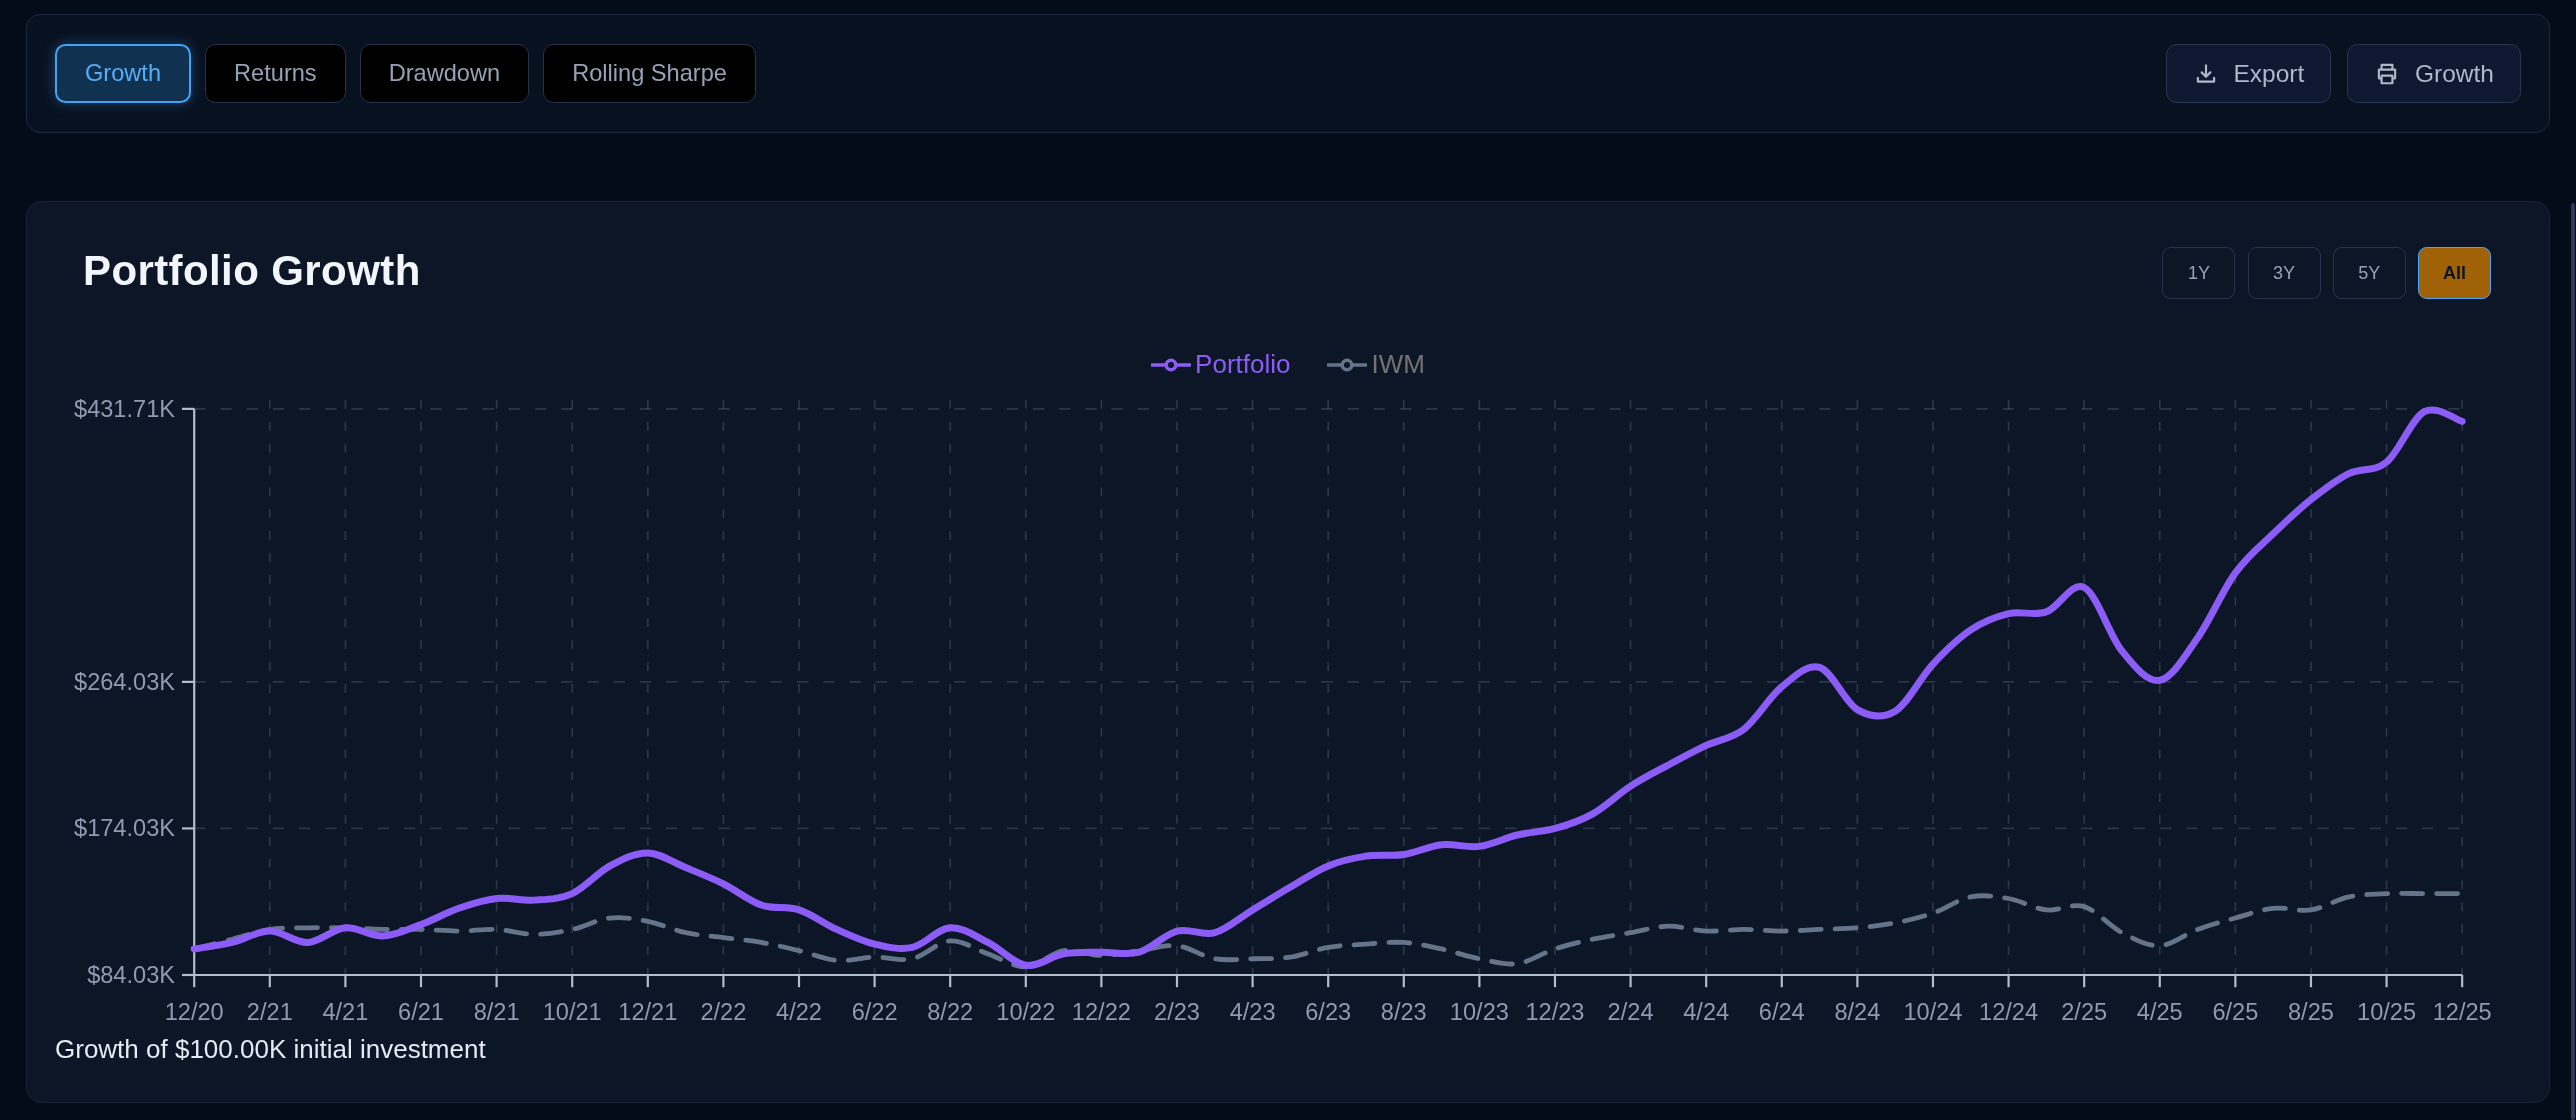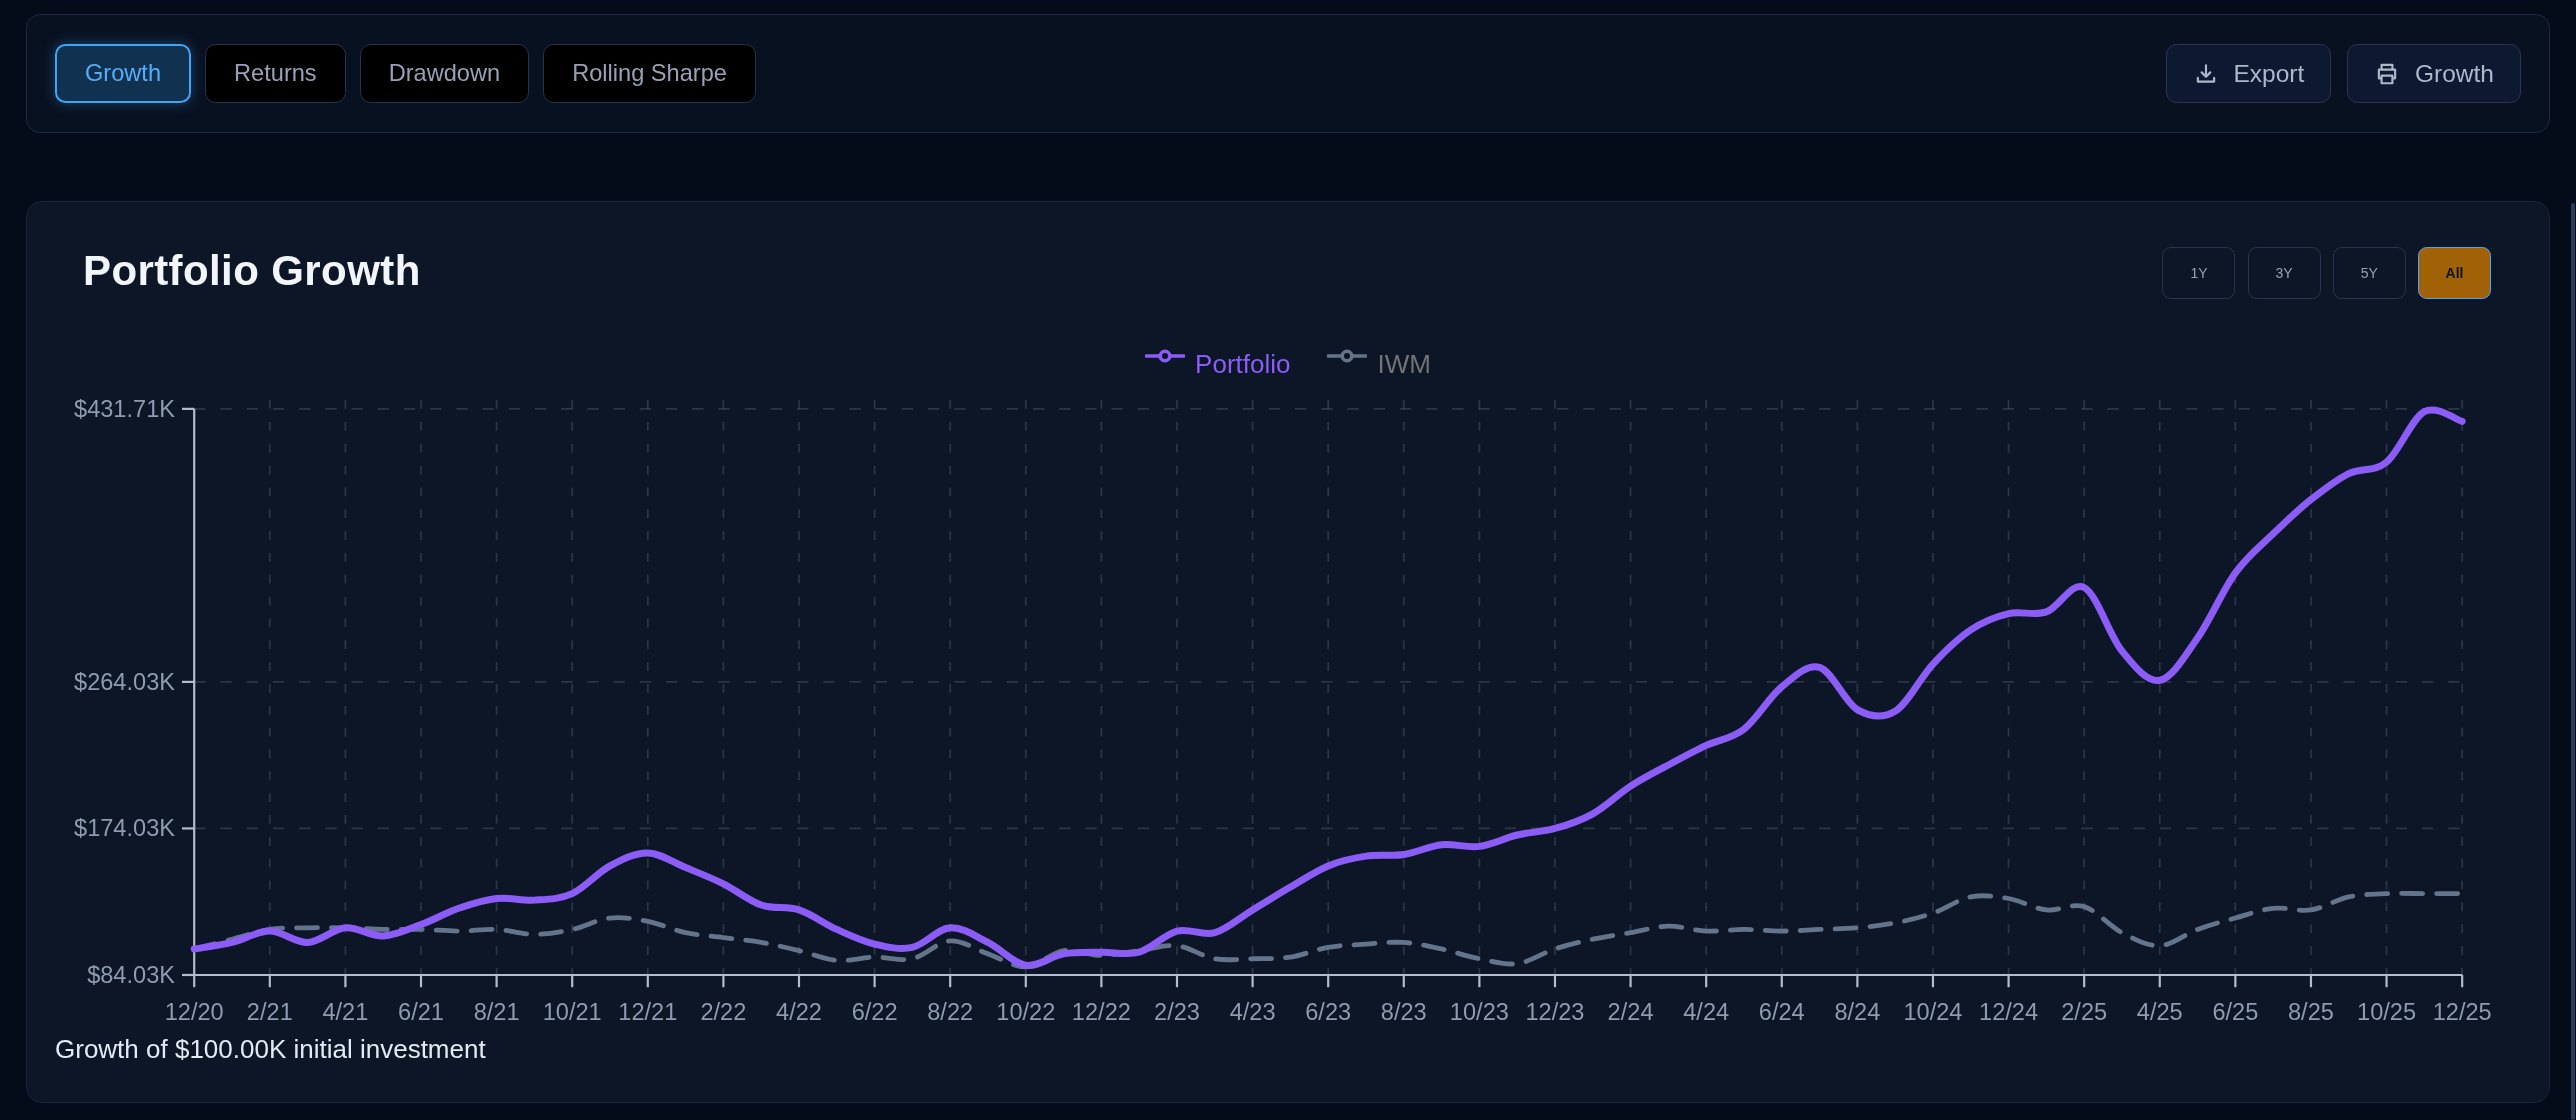--- a/index.html
+++ b/index.html
@@ -44,34 +44,34 @@
     background:#0c1626;
     border:0.9px solid #1a2438; border-radius:15.7px;
   }
   .card-header {
     display:flex; justify-content:space-between; align-items:flex-start;
     padding:45px 58px 0 56px;
   }
   .card-title { font-size:42px; font-weight:700; color:#f2f6fb; letter-spacing:0.4px; }
   .ranges { display:flex; gap:12.2px; }
   .range-btn {
-    height:52px; min-width:73px; padding:0 17.5px; font-size:14px;
+    height:52px; min-width:73px; padding:0 17.5px; font-size:18px;
     background:transparent; color:#97a2b6;
     border:1.7px solid #2a344e; border-radius:8.7px;
     display:flex; align-items:center; justify-content:center; cursor:pointer;
     font-family:"Liberation Sans", sans-serif;
   }
   .range-btn.active {
     background:#a16207; color:#0b1526; border-color:#4aa6f8; font-weight:600;
   }
   .legend {
     position:absolute; top:147px; left:0; width:100%;
     display:flex; justify-content:center; gap:37px; font-size:26px;
   }
-  .legend-item { display:flex; gap:10px; }
+  .legend-item { display:flex; align-items:center; gap:4px; }
   .chart-svg { position:absolute; left:0; top:0; width:2576px; height:1120px; pointer-events:none; }
   .footnote {
     position:absolute; left:28px; bottom:37px; font-size:26px; color:#e4eaf3;
   }
   .scrollbar {
     position:absolute; right:0.9px; top:203px; bottom:0; width:4.4px;
     background:#2c3a55; border-radius:2.6px;
   }
 </style>
 </head>

